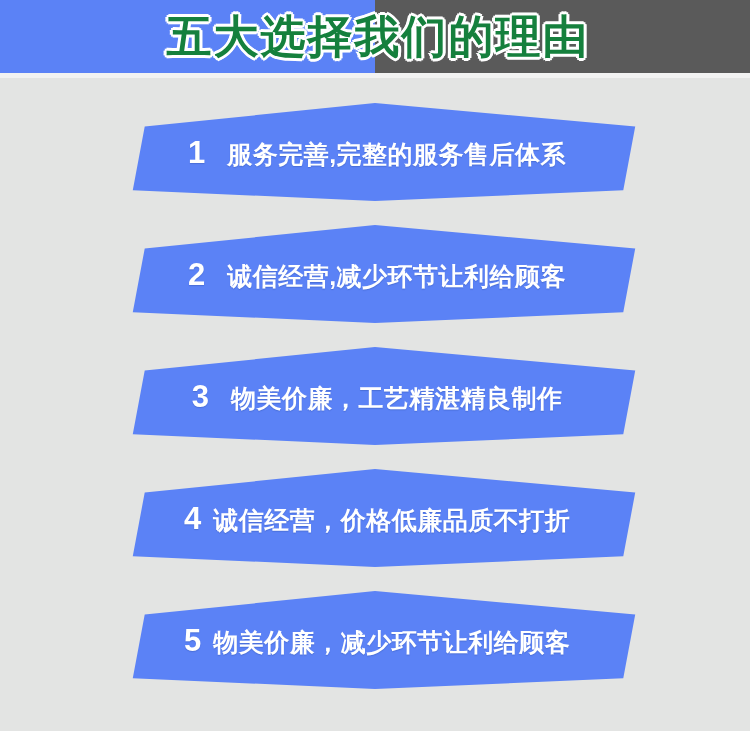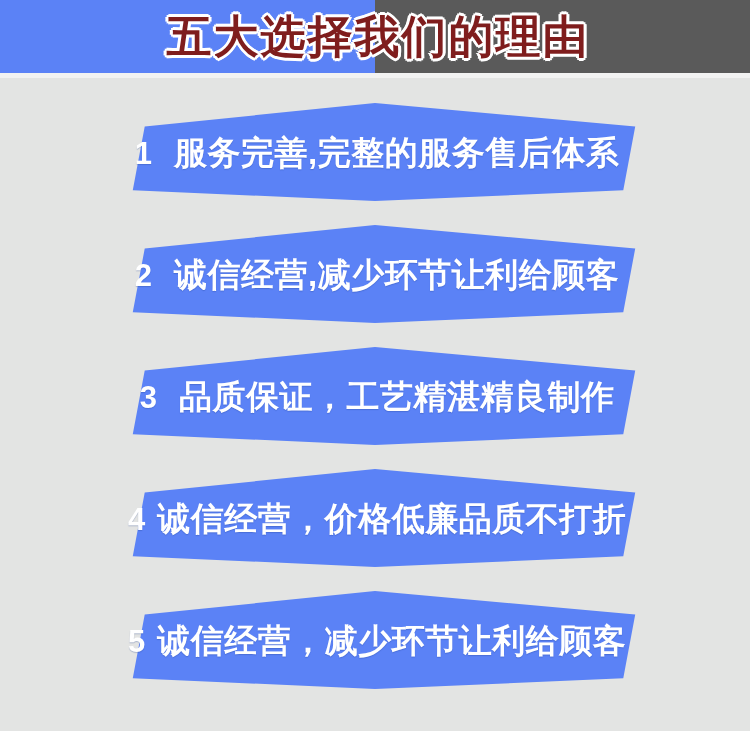--- a/index.html
+++ b/index.html
@@ -49,21 +49,21 @@
     left: 0;
     top: 0;
     width: 750px;
     height: 73px;
     display: flex;
     align-items: center;
     justify-content: center;
     font-size: 45px;
     font-weight: bold;
     letter-spacing: 2px;
-    color: #7f1d1d;
+    color: #15803d;
     text-shadow:
        2.4px 0 0 #ffffff, -2.4px 0 0 #ffffff,
        0 2.4px 0 #ffffff, 0 -2.4px 0 #ffffff,
        1.8px 1.8px 0 #ffffff, -1.8px 1.8px 0 #ffffff,
        1.8px -1.8px 0 #ffffff, -1.8px -1.8px 0 #ffffff,
        3px 0 0 #ffffff, -3px 0 0 #ffffff,
        0 3px 0 #ffffff, 0 -3px 0 #ffffff;
     white-space: nowrap;
     padding-left: 6px;
     user-select: none;
@@ -140,21 +140,21 @@
     color: #ffffff;
     font-weight: bold;
     text-shadow: 0 1px 1px rgba(30,60,140,0.28);
   }
   .reason-index {
     font-size: 31px;
     font-weight: bold;
     line-height: 1;
   }
   .reason-text {
-    font-size: 33px;
+    font-size: 25px;
     font-weight: bold;
     line-height: 1;
     letter-spacing: 0.5px;
   }
   .gap-wide  { width: 22px; display: inline-block; }
   .gap-narrow{ width: 12px; display: inline-block; }
 </style>
 </head>
 <body>
 
@@ -190,21 +190,21 @@
         </div>
       </div>
     </div>
 
     <div class="reason-row r3">
       <div class="reason-shape"></div>
       <div class="reason-content">
         <div class="reason-inner">
           <span class="reason-index">3</span>
           <span class="gap-wide"></span>
-          <span class="reason-text">品质保证，工艺精湛精良制作</span>
+          <span class="reason-text">物美价廉，工艺精湛精良制作</span>
         </div>
       </div>
     </div>
 
     <div class="reason-row r4">
       <div class="reason-shape"></div>
       <div class="reason-content">
         <div class="reason-inner">
           <span class="reason-index">4</span>
           <span class="gap-narrow"></span>
@@ -212,19 +212,19 @@
         </div>
       </div>
     </div>
 
     <div class="reason-row r5">
       <div class="reason-shape"></div>
       <div class="reason-content">
         <div class="reason-inner">
           <span class="reason-index">5</span>
           <span class="gap-narrow"></span>
-          <span class="reason-text">诚信经营，减少环节让利给顾客</span>
+          <span class="reason-text">物美价廉，减少环节让利给顾客</span>
         </div>
       </div>
     </div>
 
   </div>
 </div>
 
 </body></html>

